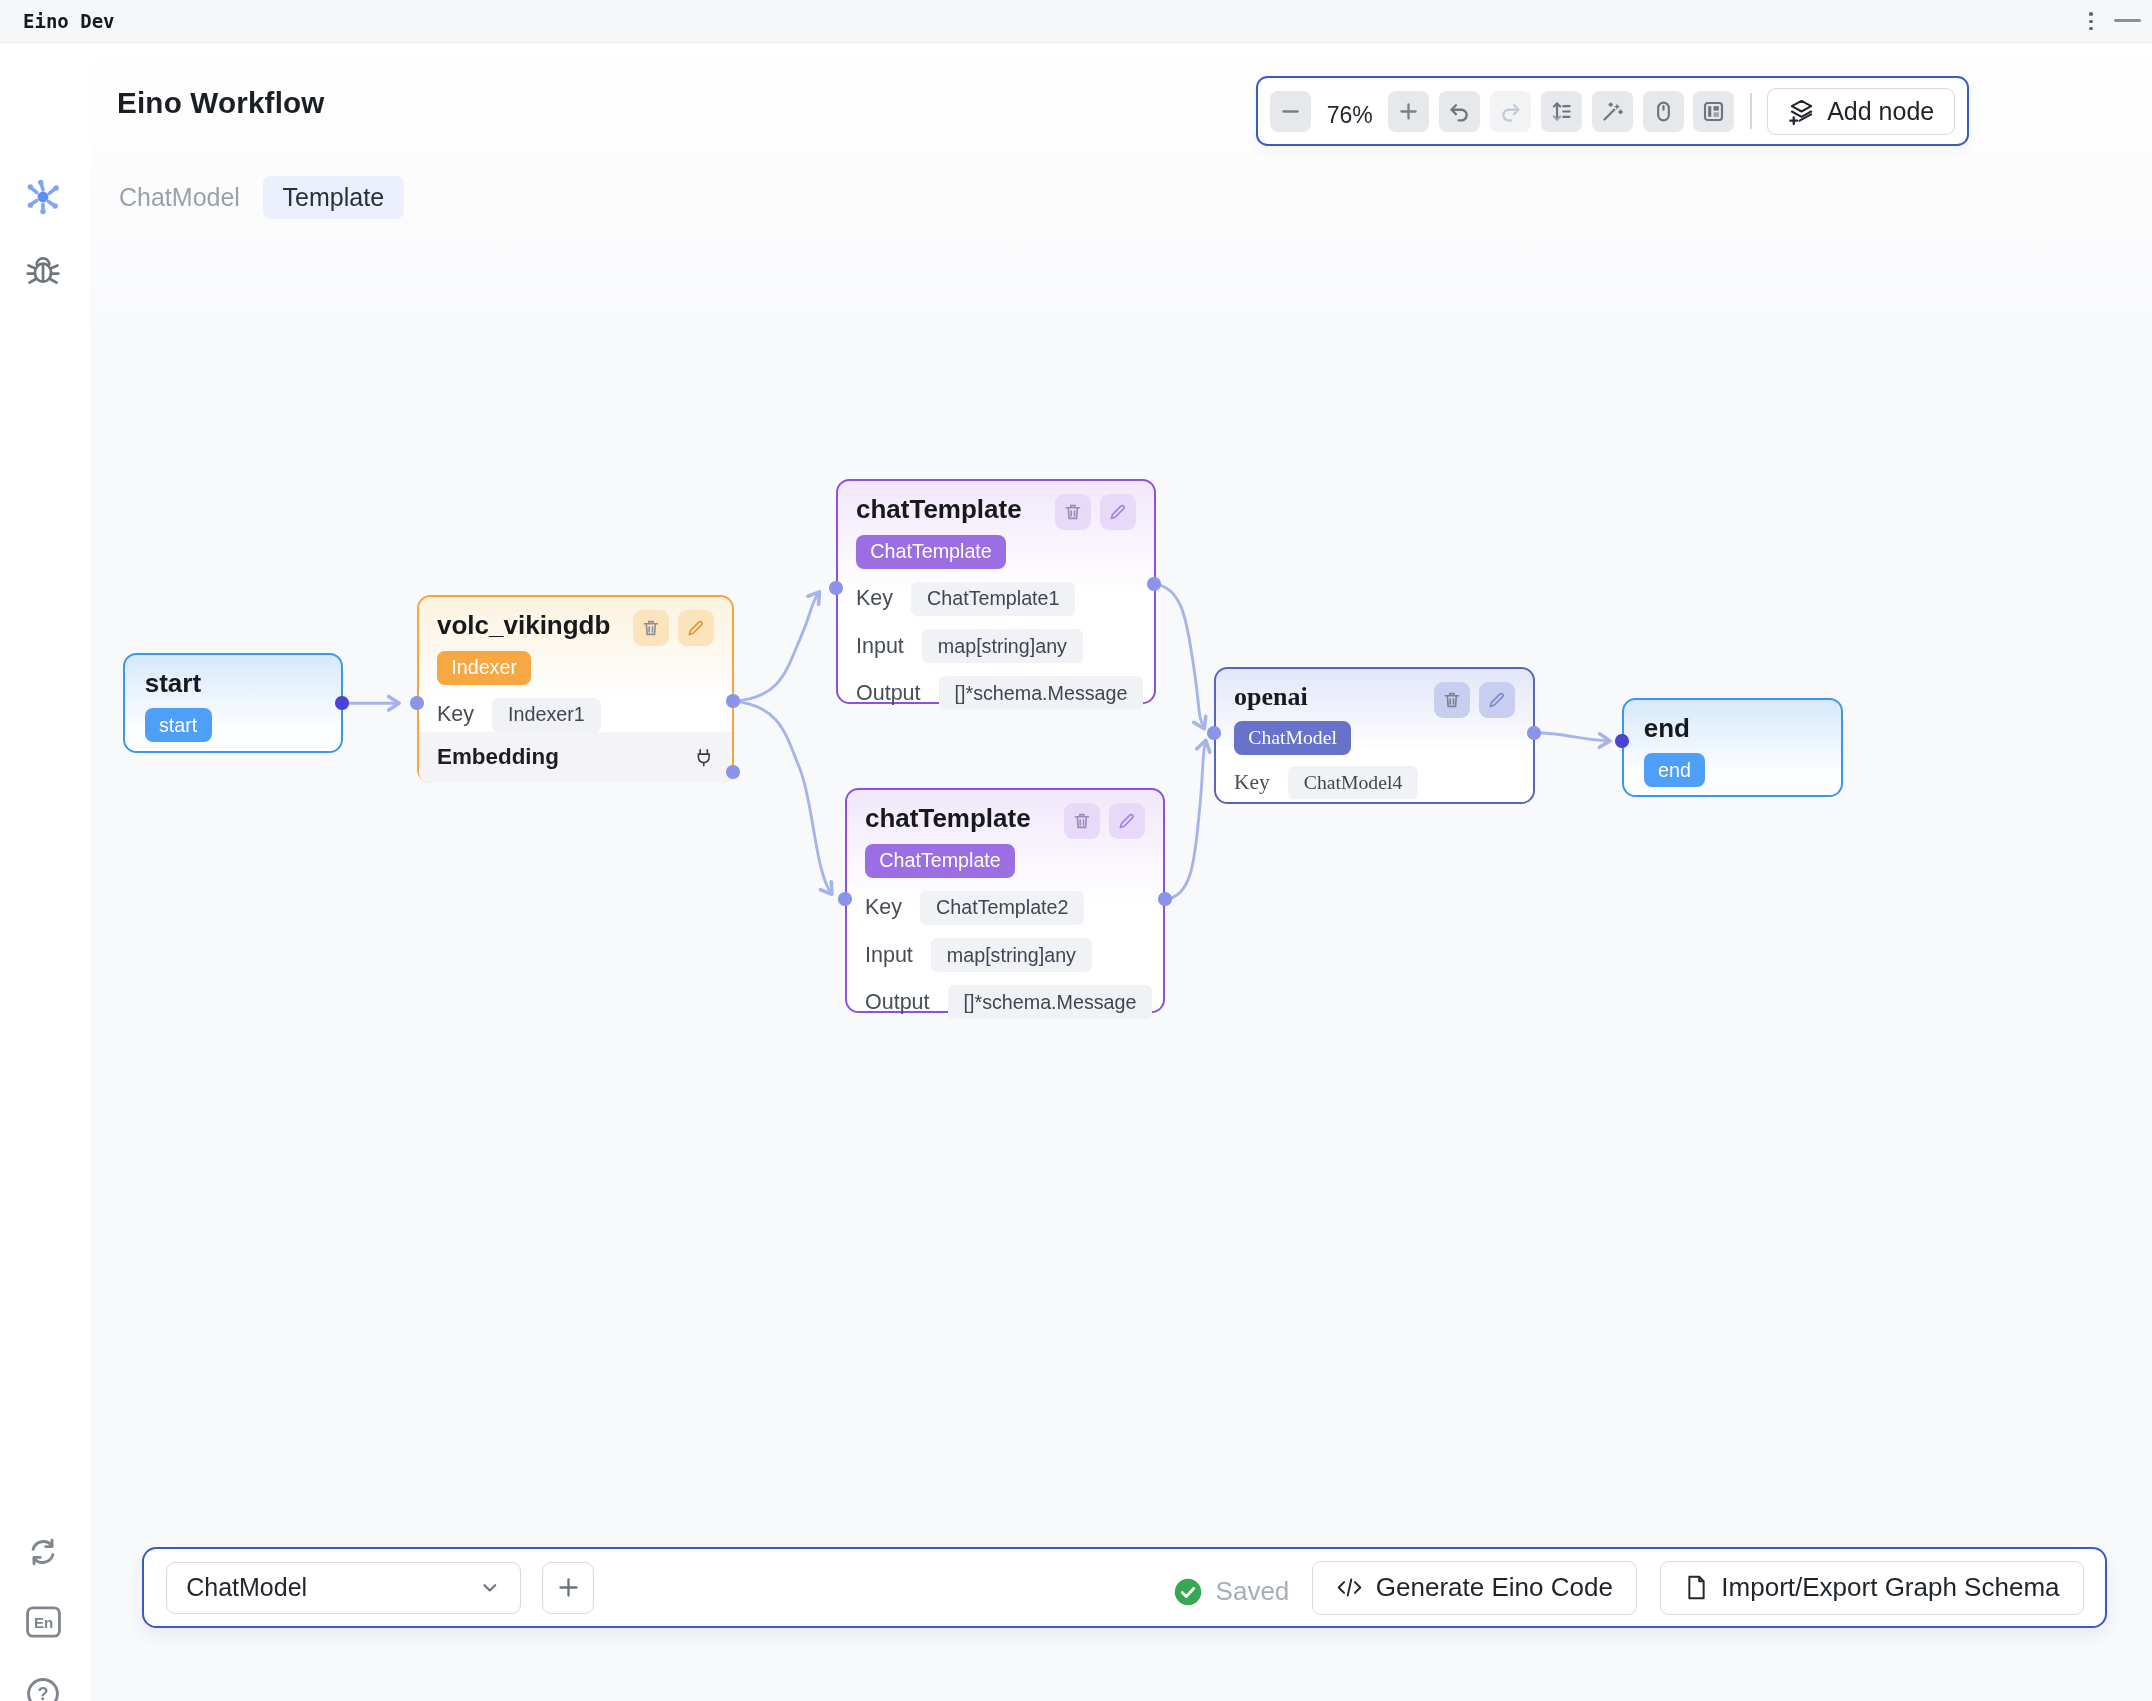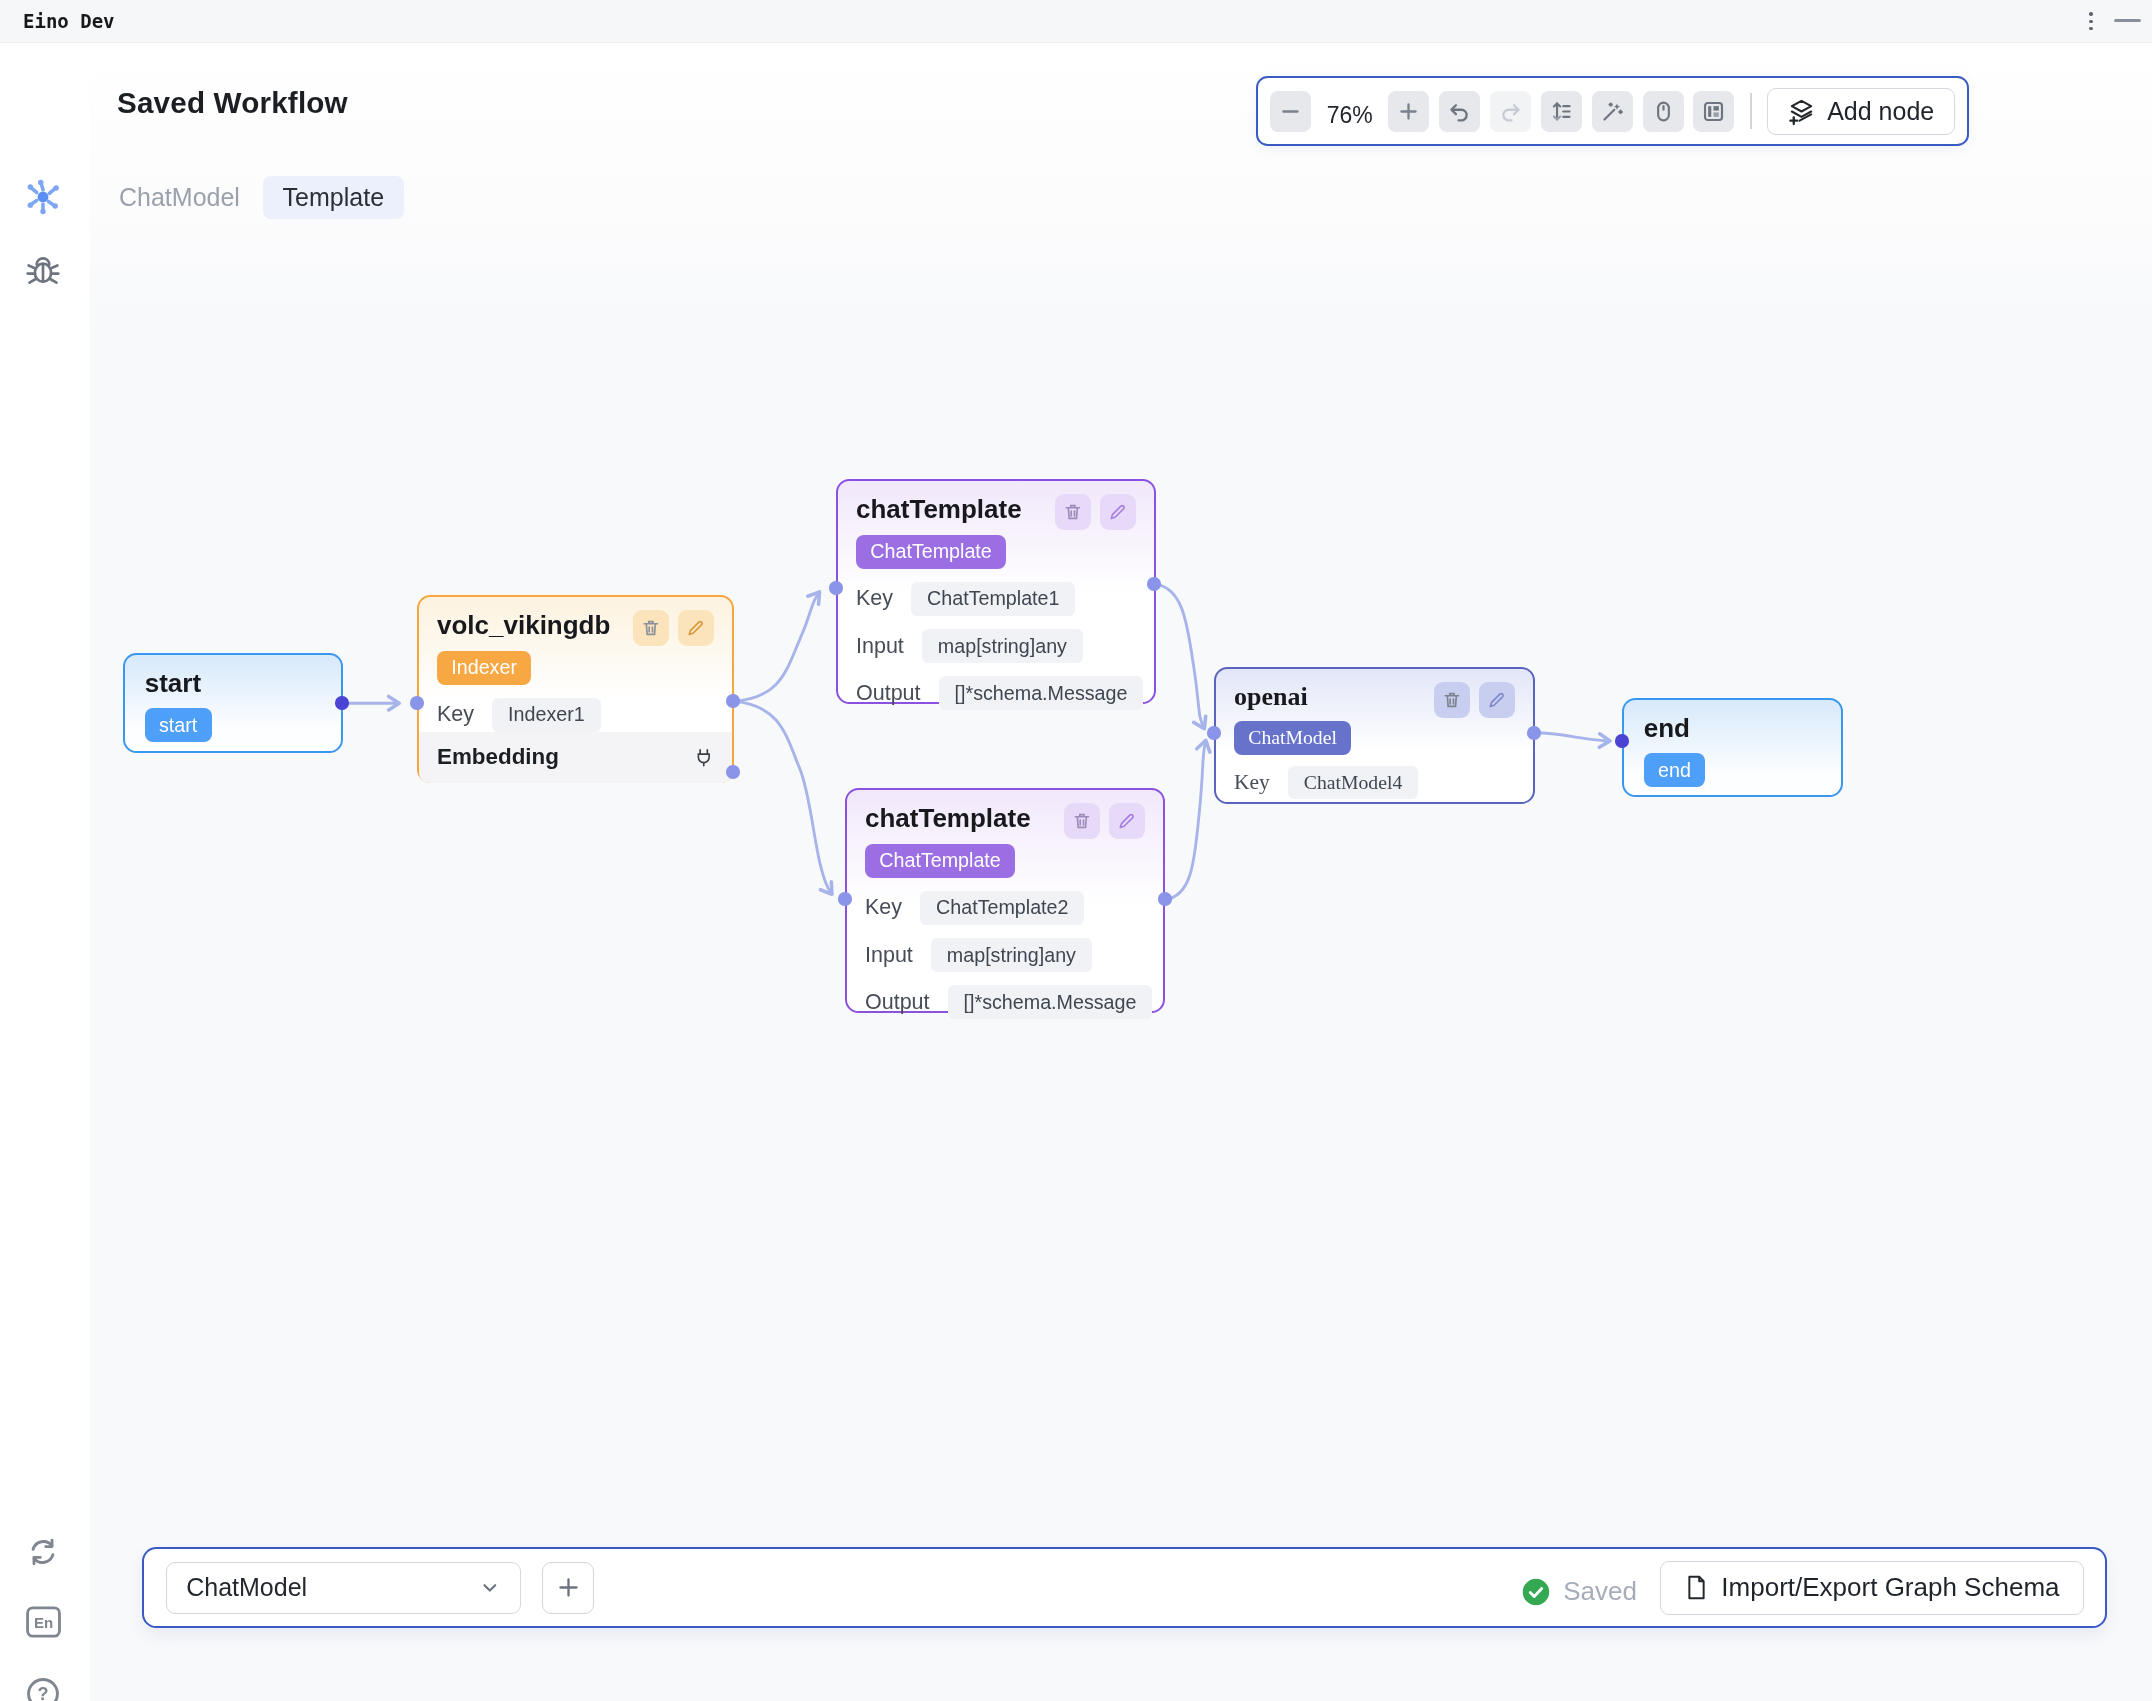--- a/index.html
+++ b/index.html
@@ -176,21 +176,21 @@
           <line x1="-5.2" y1="0" x2="-8" y2="0"></line>
             <line x1="5.2" y1="0" x2="8" y2="0"></line>
           <line x1="-3.7" y1="-3.7" x2="-5.7" y2="-5.7"></line>
             <line x1="3.7" y1="-3.7" x2="5.7" y2="-5.7"></line>
           <line x1="-3.7" y1="3.7" x2="-5.7" y2="5.7"></line>
             <line x1="3.7" y1="3.7" x2="5.7" y2="5.7"></line>
         </g>
       </g>
     </svg>
   </div>
-  <div class="page-title">Saved Workflow</div>
+  <div class="page-title">Eino Workflow</div>
 
   <div class="tabs">
     <div class="tab">ChatModel</div>
     <div class="tab active">Template</div>
   </div>
 
   <div class="toolbar">
     <button class="tbtn">
       <svg width="23" height="23" viewBox="0 0 26 26">
           <line x1="5" y1="13" x2="21" y2="13" stroke="#7A808C" stroke-width="2.6" stroke-linecap="round"></line>
@@ -451,20 +451,30 @@
         <span style="display:flex;">
           <svg width="30" height="30" viewBox="0 0 34 34">
               <circle cx="17" cy="17" r="15" fill="#34A853"></circle>
             <path d="M10.5 17.5l4.5 4.5 8.5-9" fill="none" stroke="#FFFFFF" stroke-width="3.2" stroke-linecap="round" stroke-linejoin="round"></path>
             </svg>
         </span>
         <span>Saved</span>
       </div>
       <button class="fbtn">
         <span style="display:flex;">
+          <svg width="27" height="27" viewBox="0 0 30 30" fill="none" stroke="#23262B" stroke-width="2.2" stroke-linecap="round" stroke-linejoin="round">
+            <path d="M9 9l-6 6 6 6"></path>
+              <path d="M21 9l6 6-6 6"></path>
+              <path d="M17 6l-4 18"></path>
+            </svg>
+        </span>
+        <span>Generate Eino Code</span>
+      </button>
+      <button class="fbtn">
+        <span style="display:flex;">
           <svg width="25" height="27" viewBox="0 0 28 30" fill="none" stroke="#23262B" stroke-width="2.2" stroke-linejoin="round">
             <path d="M6 3h11l5 5v19H6z"></path>
               <path d="M17 3v5h5"></path>
             </svg>
         </span>
         <span>Import/Export Graph Schema</span>
       </button>
     </div>
   </div>
 

